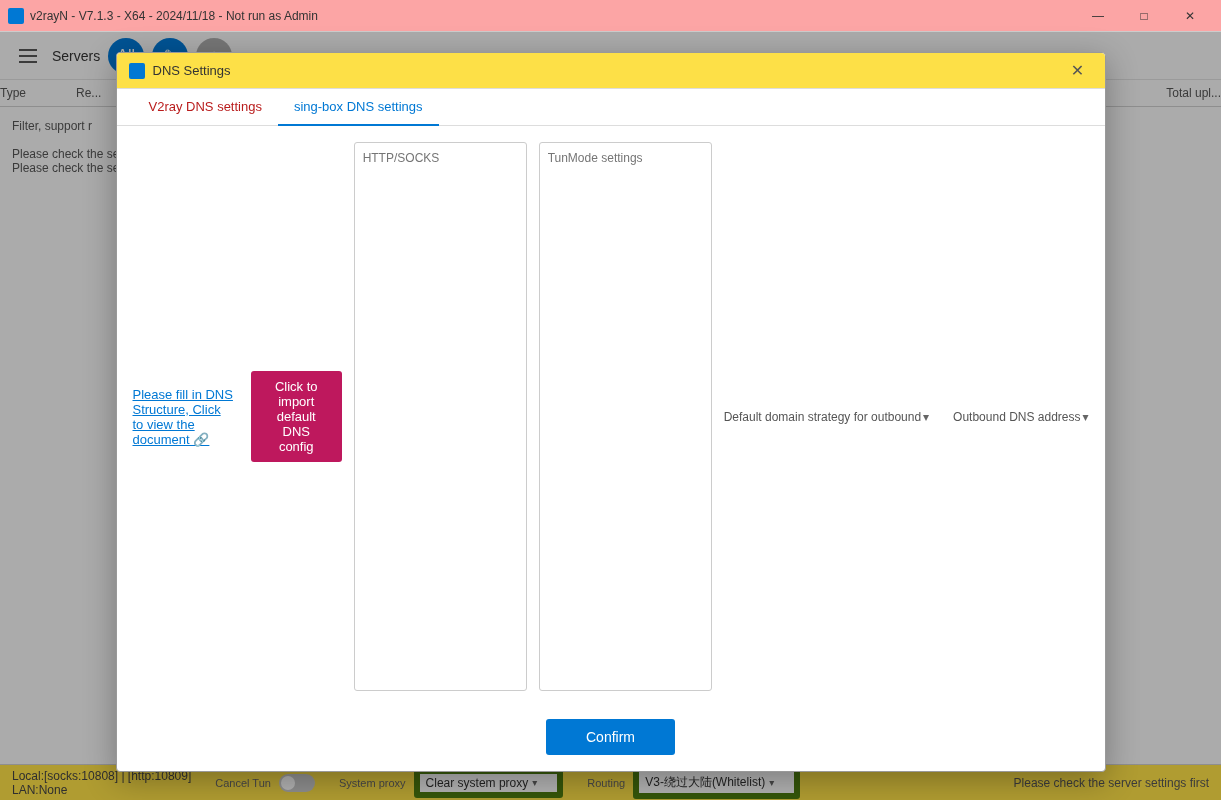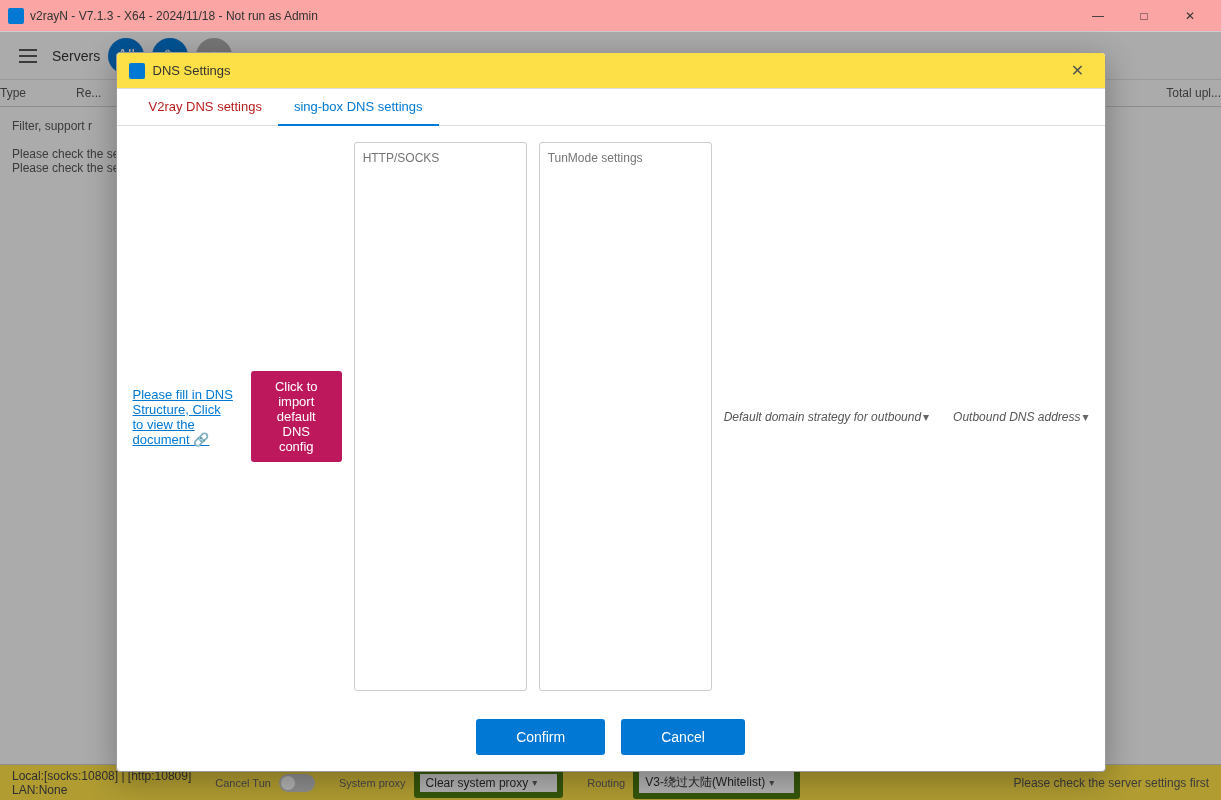--- a/index.html
+++ b/index.html
@@ -347,21 +347,20 @@
     .strategy-item {
       display: flex;
       align-items: center;
       gap: 8px;
       flex: 1;
     }
     .strategy-label {
       font-size: 12px;
       color: #555;
       white-space: nowrap;
-      font-style: italic;
     }
     .strategy-select {
       flex: 1;
       border: none;
       border-bottom: 1px solid #999;
       background: transparent;
       padding: 4px 0;
       font-size: 13px;
       color: #333;
       cursor: pointer;
@@ -534,19 +533,18 @@
                 <option value=""></option>
               </select>
             </div>
           </div>
         </div>
 
       </div>
 
       <div class="dialog-footer">
         <button class="btn-confirm">Confirm</button>
-        <button class="btn-cancel">Cancel</button>
       </div>
 
     </div>
   </div>
 
 </div>
 
 </body></html>

